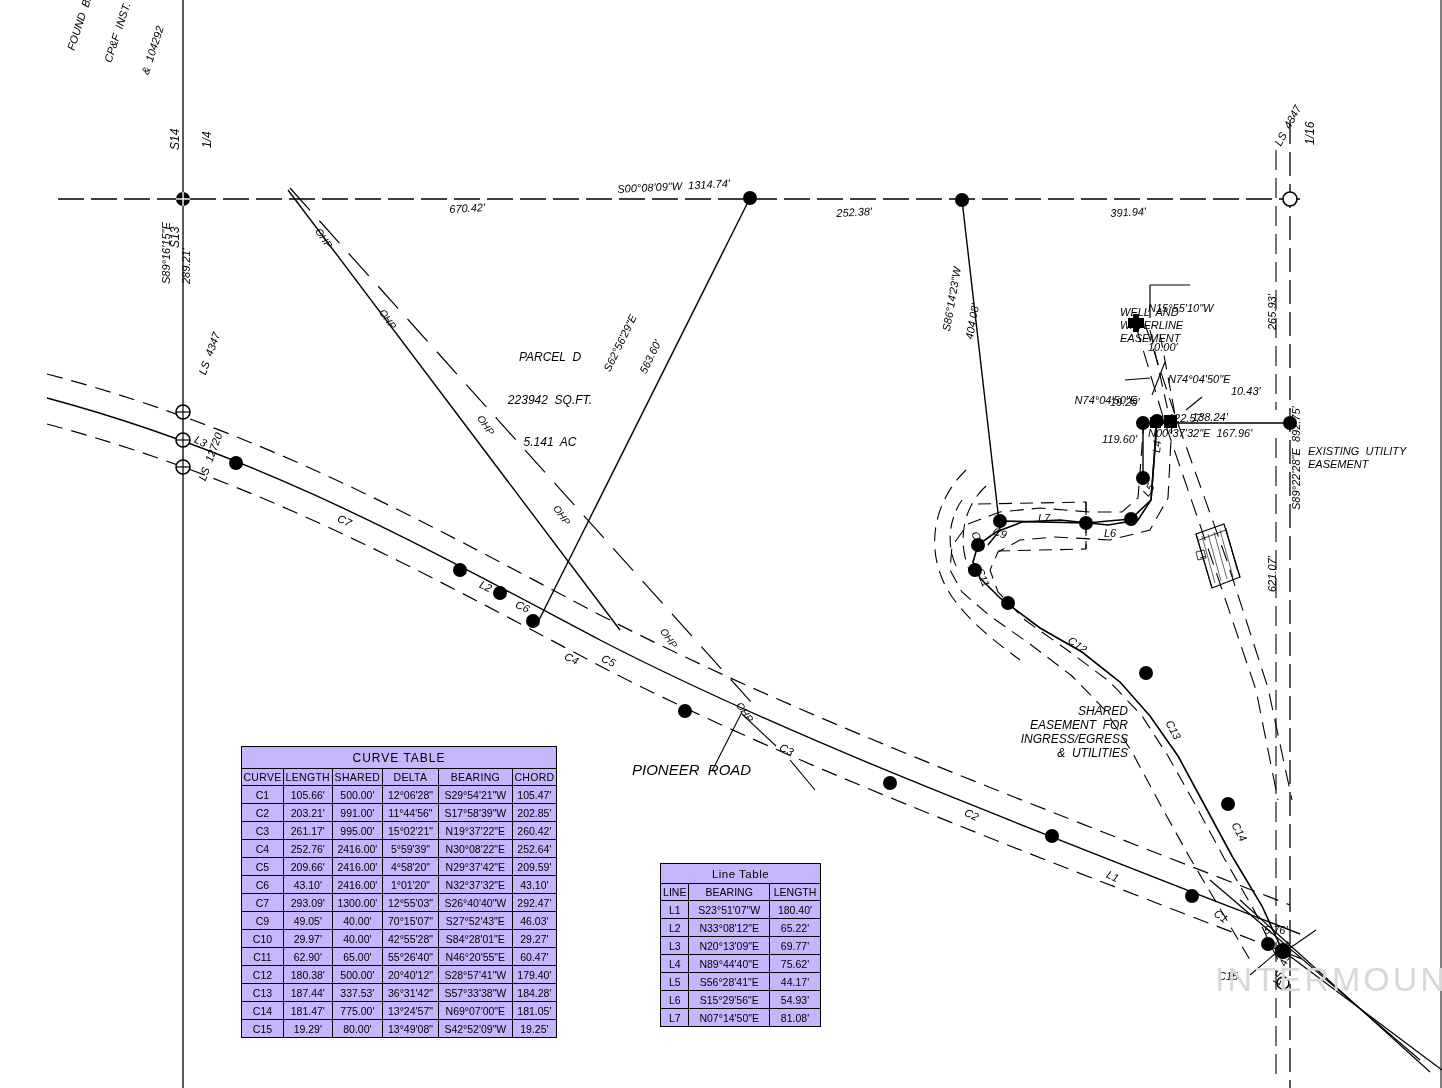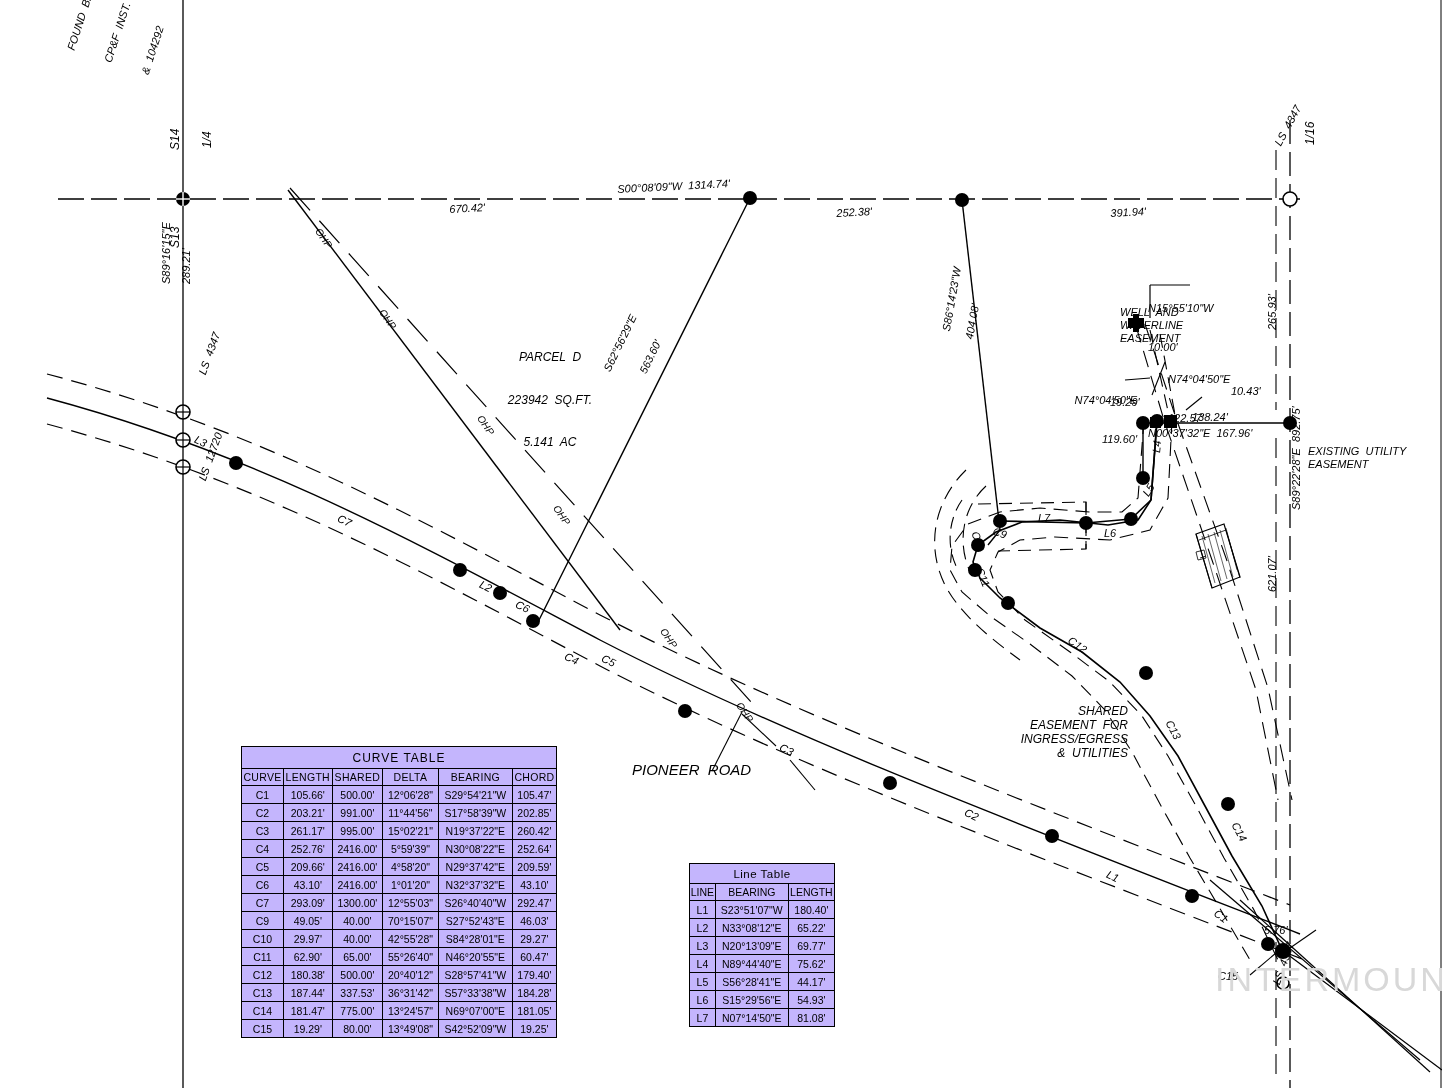--- a/index.html
+++ b/index.html
@@ -49,23 +49,22 @@
   }
   #curve-table th {
     font-size: 10.5px;
     letter-spacing: .3px;
     padding: 2px 0;
   }
   #curve-table td { padding: 2.5px 3px; }
   #line-table {
     left: 660px;
     top: 863px;
-    width: 146px;
+    width: 161px;
     font-size: 10.5px;
-    margin-left: 29px;
   }
   #line-table .title {
     font-size: 11.5px;
     letter-spacing: .5px;
     padding: 4px 0 3px 0;
   }
   #line-table th { font-size: 10.5px; padding: 2px 0; }
   #line-table td { padding: 2.5px 3px; }
 
   

